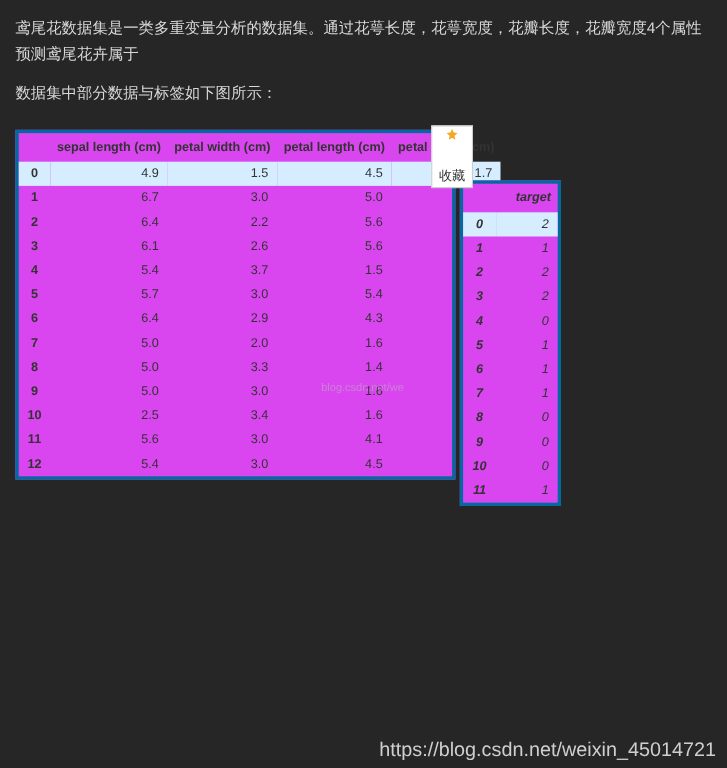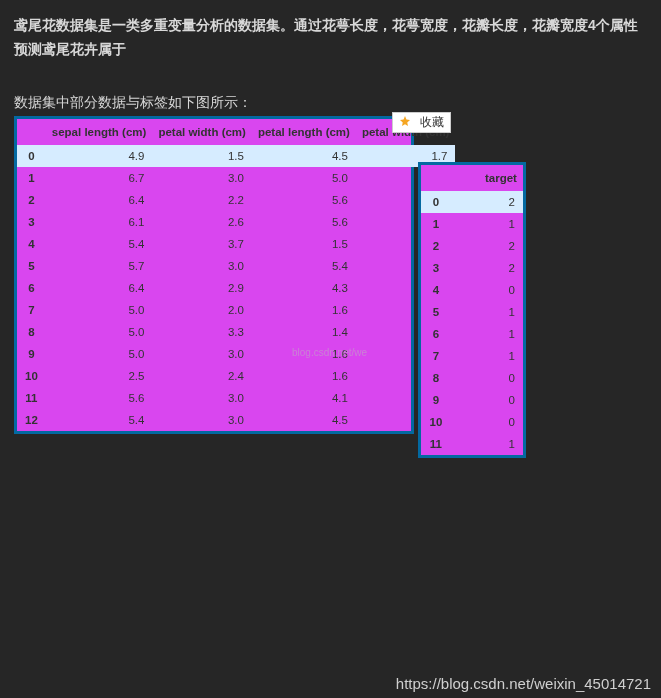--- a/index.html
+++ b/index.html
@@ -7,45 +7,46 @@
       background: #262626;
       font-family: Arial, sans-serif;
       color: #d8d8d8;
       padding: 14px;
       font-size: 14px;
       width: 661px;
       height: 698px;
       overflow: hidden;
       position: relative;
     }
-    .intro { line-height: 1.7; margin-bottom: 32px; font-weight: bold; }
-    .subhead { margin-bottom: 4px; }
+    .intro { line-height: 1.7; margin-bottom: 14px; }
+    .subhead { margin-bottom: 24px; }
     .bookmark-wrap { position: relative; height: 0; }
     .bookmark {
       position: absolute;
       top: -4px;
       left: 378px;
       background: #fff;
       border: 1px solid #ccc;
       padding: 1px 6px;
       font-size: 12px;
       color: #333;
       display: flex;
       align-items: center;
-      gap: 9px;
+      gap: 21px;
+      flex-direction: column;
     }
     .bookmark svg { width: 12px; height: 12px; }
     .table-block {
       background: #d946ef;
       color: #000;
       display: inline-block;
       border: 3px solid #0369a1;
     }
     .feat-table { width: 400px; margin-bottom: 24px; }
-    .targ-table { width: 108px; }
+    .targ-table { width: 92px; font-style: italic; }
     .tbl { border-collapse: collapse; font-size: 11.5px; color: #333; }
     .tbl th, .tbl td { padding: 5px 8px; text-align: right; }
     .tbl th { font-weight: bold; }
     .tbl .idx { font-weight: bold; text-align: center; width: 30px; }
     .tbl thead th { padding: 7px 6px; white-space: nowrap; }
     .feat-table .tbl td, .feat-table .tbl th { width: 92px; }
     .feat-table .tbl .idx { width: 30px; }
     .hl { background: #d6ecff; }
     .wm {
       position: absolute;
@@ -53,21 +54,21 @@
       color: #bbb;
       opacity: 0.5;
       left: 292px;
       top: 347px;
     }
     .footer {
       position: absolute;
       bottom: 6px;
       right: 10px;
       color: #cfcfcf;
-      font-size: 15px;
+      font-size: 18px;
     }
   </style>
 </head>
 <body>
 
 
 
 <div class="intro">
   <span>鸢尾花数据集是一类多重变量分析的数据集。通过花萼长度，花萼宽度，花瓣长度，花瓣宽度4个属性预测鸢尾花卉属于</span><br>
 </div>
@@ -163,21 +164,21 @@
         <tr>
           <td class="idx">9</td>
           <td>5.0</td>
           <td>3.0</td>
           <td>1.6</td>
           <td>0.2</td>
         </tr>
         <tr>
           <td class="idx">10</td>
           <td>2.5</td>
-          <td>2.4</td>
+          <td>3.4</td>
           <td>1.6</td>
           <td>0.2</td>
         </tr>
         <tr>
           <td class="idx">11</td>
           <td>5.6</td>
           <td>3.0</td>
           <td>4.1</td>
           <td>1.3</td>
         </tr>

